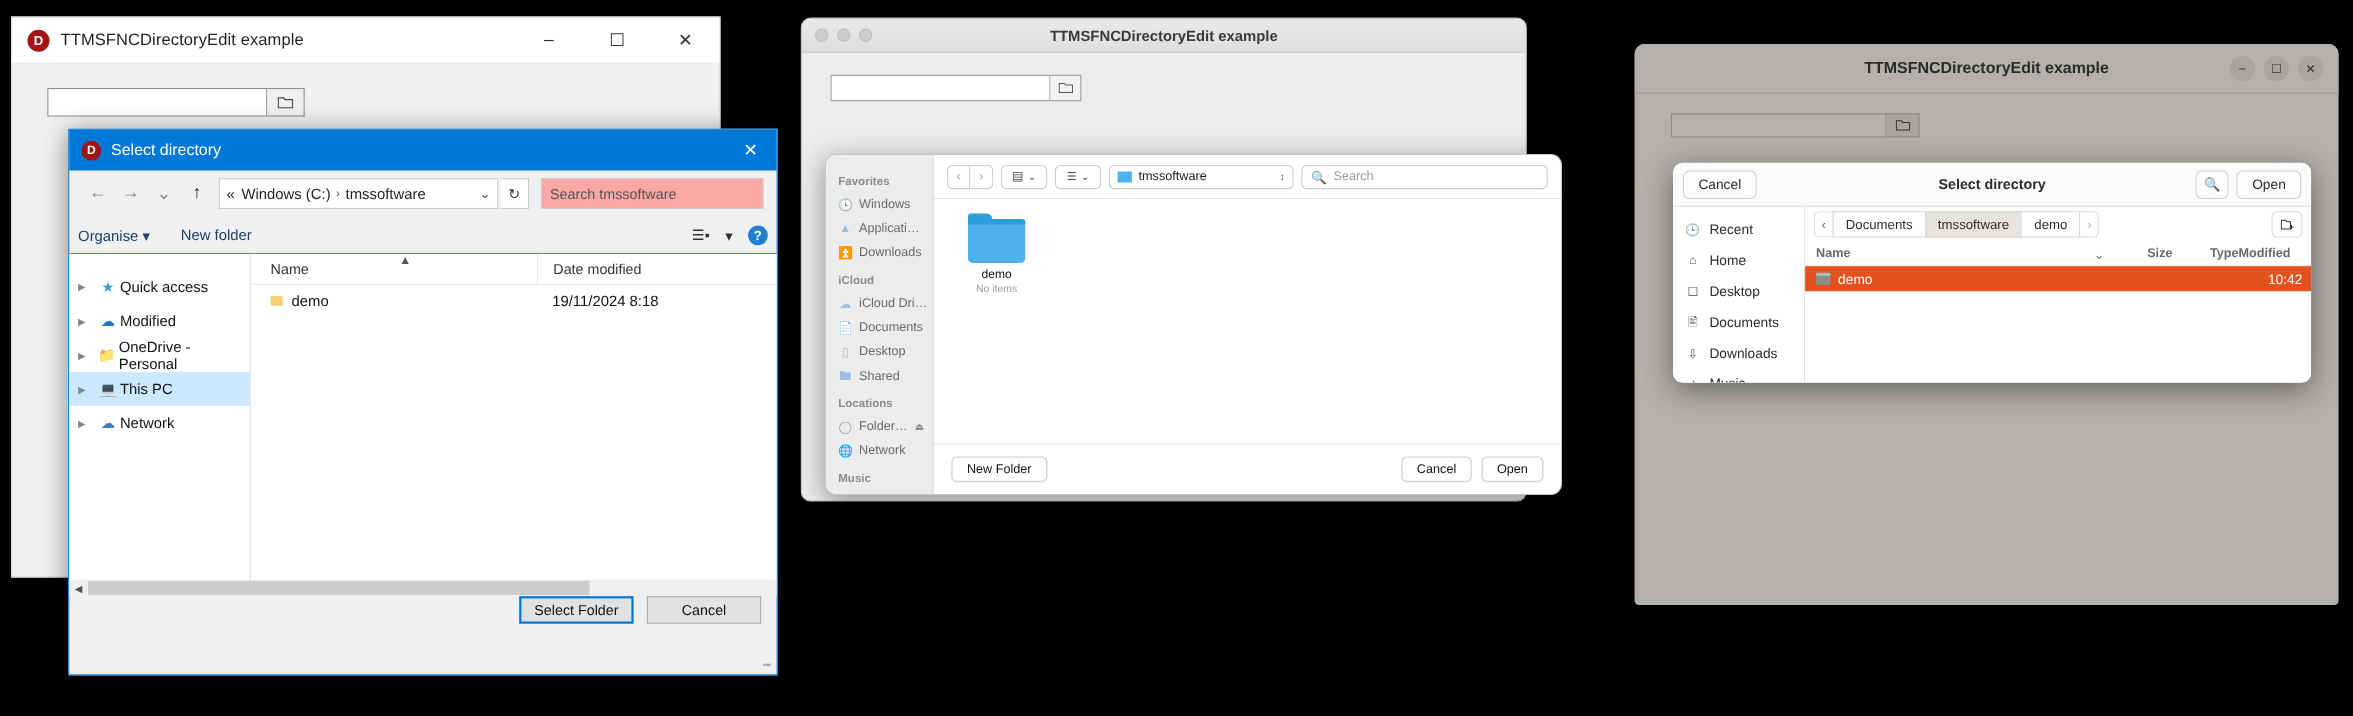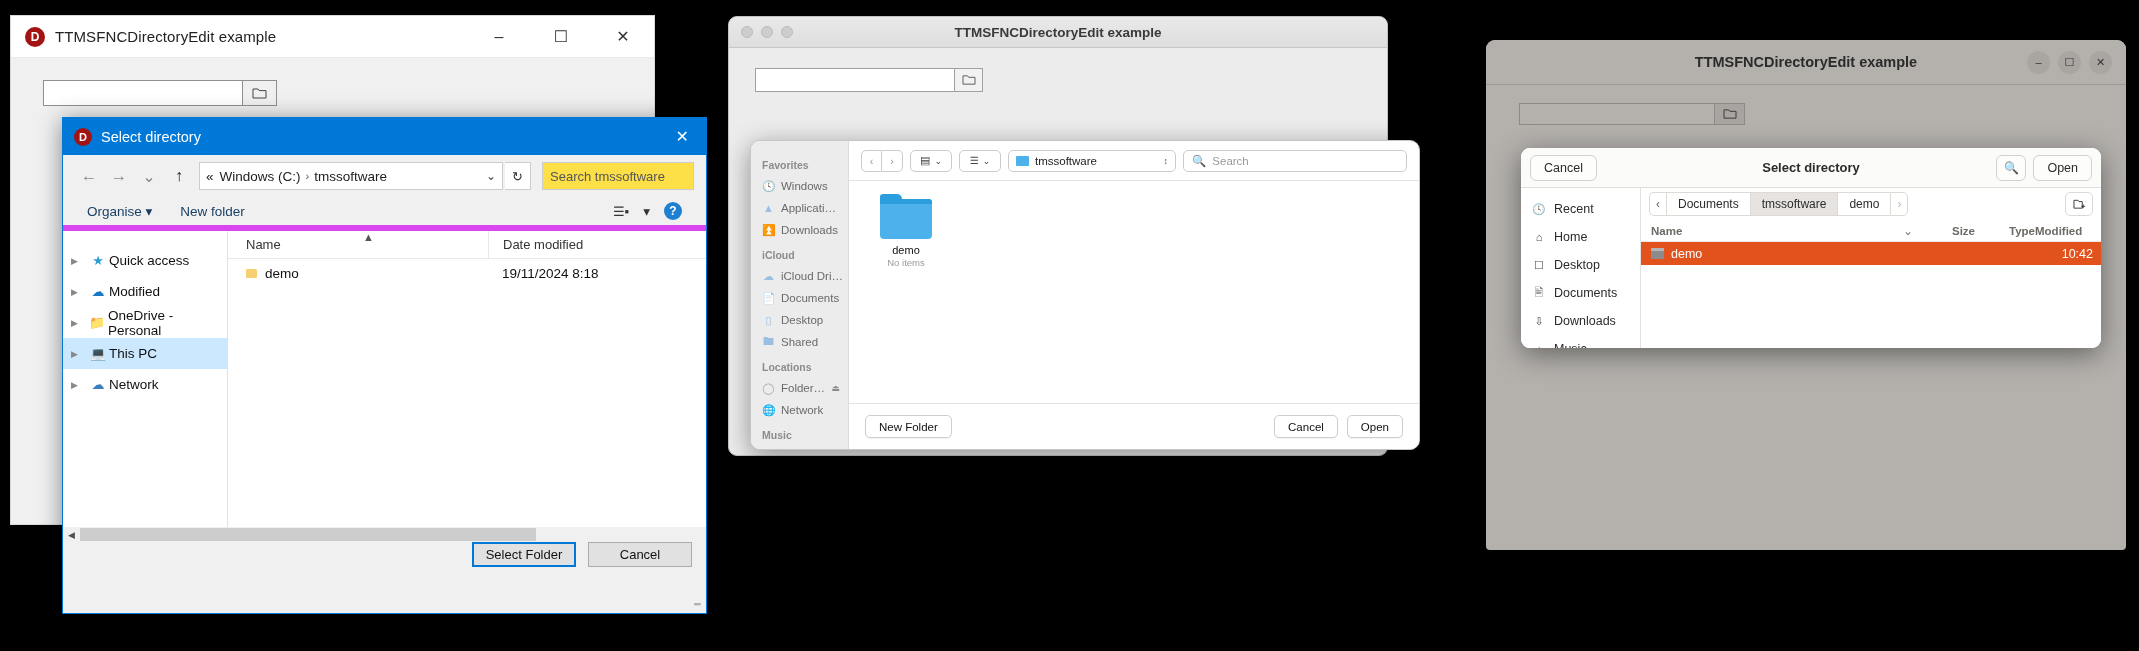--- a/index.html
+++ b/index.html
@@ -66,27 +66,27 @@
     flex:1; height:28px; background:#fff; border:1px solid #ccc;
     display:flex; align-items:center; padding:0 6px; font-size:13.5px; color:#222; margin-left:4px;
   }
   #win-dialog .crumbbar .sep { color:#555; margin:0 5px; font-size:11px; }
   #win-dialog .crumbbar .cdd { margin-left:auto; color:#444; font-size:12px; }
   #win-dialog .refresh {
     width:26px;height:28px;background:#fff;border:1px solid #ccc;border-left:none;
     display:flex;align-items:center;justify-content:center;font-size:13px;color:#333;
   }
   #win-dialog .searchbox {
-    width:152px;height:28px;background:#fde047;border:1px solid #ccc;margin-left:9px;
+    width:202px;height:28px;background:#fca5a5;border:1px solid #ccc;margin-left:9px;
     display:flex;align-items:center;padding:0 7px;font-size:13px;color:#555;
   }
 
   #win-dialog .cmdbar {
-    height:34px; display:flex; align-items:center; padding:0 24px;
-    font-size:13.5px; color:#1a3f66; border-bottom:6px solid #d946ef;
+    height:34px; display:flex; align-items:center; padding:0 8px;
+    font-size:13.5px; color:#1a3f66; border-bottom:1px solid #d946ef;
   }
   #win-dialog .cmdbar .ci { margin-right:28px; }
   #win-dialog .cmdbar .right { margin-left:auto; display:flex; align-items:center; gap:14px; }
   #win-dialog .help {
     width:18px;height:18px;border-radius:50%;background:#1f7fd0;color:#fff;
     font-size:12px;display:flex;align-items:center;justify-content:center;font-weight:bold;
   }
 
   #win-dialog .content { display:flex; height:296px; background:#fff; }
   #win-dialog .tree { width:165px; border-right:1px solid #e2e2e2; padding-top:14px; font-size:13.5px; }

